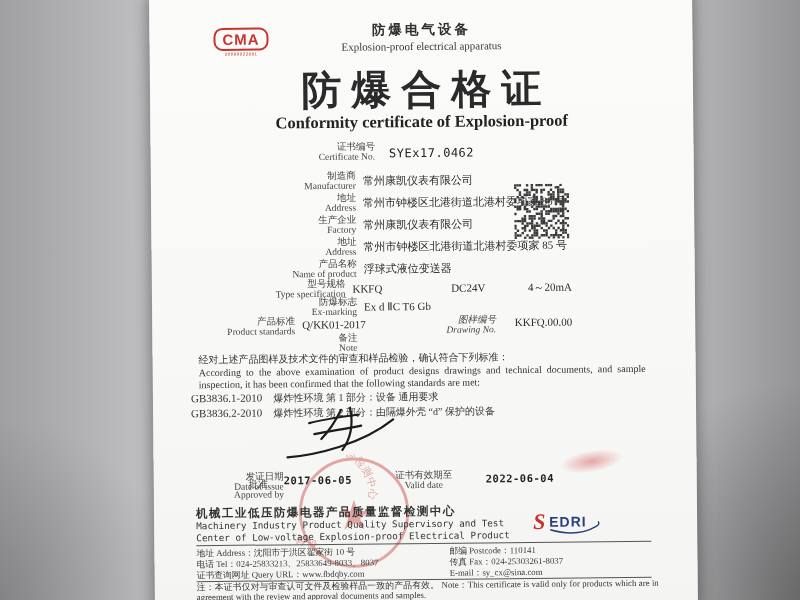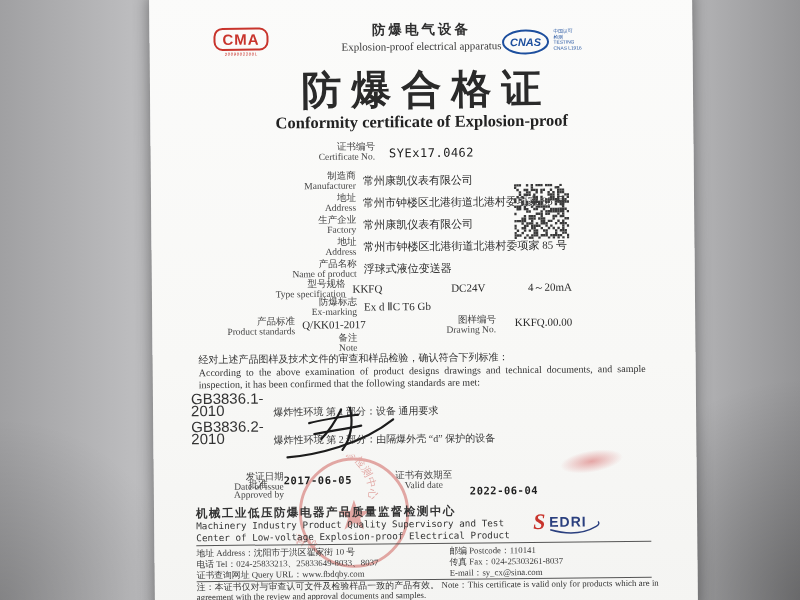--- a/index.html
+++ b/index.html
@@ -38,40 +38,40 @@
   .frow{display:flex;align-items:center;height:22px;}
   .frow:nth-child(6),.frow:nth-child(7){height:18px;}
   .frow:nth-child(8){height:19px;}
   .frow:nth-child(9){height:16px;}
   .flabel{width:205px;text-align:right;color:#444;}
   .lzh{font-size:9.5px;line-height:10px;}
   .len{font-size:9.5px;line-height:10px;}
   .fvalue{margin-left:7px;font-size:11px;color:#2b2b2b;white-space:nowrap;}
   .v2{margin-left:66px;}
   .v3{margin-left:40px;}
-  .drawlabel{display:inline-block;vertical-align:middle;text-align:right;margin-left:78px;color:#444;}
+  .drawlabel{display:inline-block;vertical-align:middle;text-align:right;margin-left:78px;color:#444;font-style:italic;}
   .drawval{margin-left:16px;}
   
   .qr{left:363px;top:195px;width:55px;height:55px;}
   .qr svg{width:55px;height:55px;}
   
   .standards{left:38px;top:362px;width:462px;color:#333;}
   .intro-zh{margin-left:8px;font-size:10px;line-height:12px;}
   .intro-en{margin-left:8px;width:447px;font-size:10px;line-height:11.5px;text-align:justify;margin-top:1px;}
   .gb{margin-top:3px;font-size:10px;line-height:11.5px;}
-  .gb-code{display:inline-block;width:72px;font-family:Liberation Sans, sans-serif;font-size:15px;}
+  .gb-code{display:inline-block;width:72px;font-family:Liberation Serif, serif;font-size:11px;}
   .gb-desc{margin-left:8px;}
   
   .app-label{left:40px;top:452px;width:90px;text-align:right;color:#444;margin-top:36px;}
   .app-label .lzh{padding-right:16px;}
   .sig{left:126px;top:413px;}
   .date-label-issue{left:30px;top:480px;width:100px;text-align:right;color:#444;}
   .date-val-issue{left:130px;top:483px;}
   .date-label-valid{left:220px;top:480px;width:100px;text-align:center;color:#444;}
-  .date-val-valid{left:316px;top:483px;margin-top:12px;}
+  .date-val-valid{left:332px;top:483px;}
   .dateval{font-family:"DejaVu Sans Mono",monospace;font-size:10.5px;letter-spacing:.5px;color:#1f1f1f;font-weight:bold;}
   
   .seal{left:142px;top:464px;width:116px;height:116px;opacity:.52;pointer-events:none;}
   .smudge{left:406px;top:462px;width:64px;height:22px;pointer-events:none;
     background:radial-gradient(ellipse at center, rgba(214,100,100,.55), rgba(214,100,100,0) 70%);
     transform:rotate(-9deg);}
   
   .center-zh{left:42px;top:514px;font-size:11.5px;font-weight:bold;letter-spacing:1.5px;color:#333;}
   .center-en{left:42px;font-size:9.3px;font-family:"DejaVu Sans Mono",monospace;color:#333;}
   .cen1{top:528px;} .cen2{top:540px;}
@@ -92,32 +92,20 @@
     <div class="abs cma">
       <div class="cma-box">CMA</div>
       <div class="cma-num">2009002200L</div>
     </div>
 
     <div class="abs hdr-center">
       <div class="hdr-zh">防爆电气设备</div>
       <div class="hdr-en">Explosion-proof electrical apparatus</div>
     </div>
 
-    <div class="abs cnas">
-      <svg width="48" height="26" viewBox="0 0 48 26">
-        <ellipse cx="24" cy="13" rx="22.5" ry="11.5" fill="none" stroke="#1d4f9e" stroke-width="2"></ellipse>
-        <text x="24" y="17" text-anchor="middle" font-size="11" font-weight="bold" font-style="italic" fill="#1d4f9e" font-family="Liberation Sans, sans-serif">CNAS</text>
-      </svg>
-      <div class="cnas-side">
-        <div>中国认可</div>
-        <div>检测</div>
-        <div>TESTING</div>
-        <div>CNAS L1916</div>
-      </div>
-    </div>
 
     <div class="abs title">防爆合格证</div>
     <div class="abs subtitle">Conformity certificate of Explosion-proof</div>
 
     <div class="abs certno">
       <div class="certno-label">
         <div class="lzh">证书编号</div>
         <div class="len">Certificate No.</div>
       </div>
       <div class="certno-value">SYEx17.0462</div>

